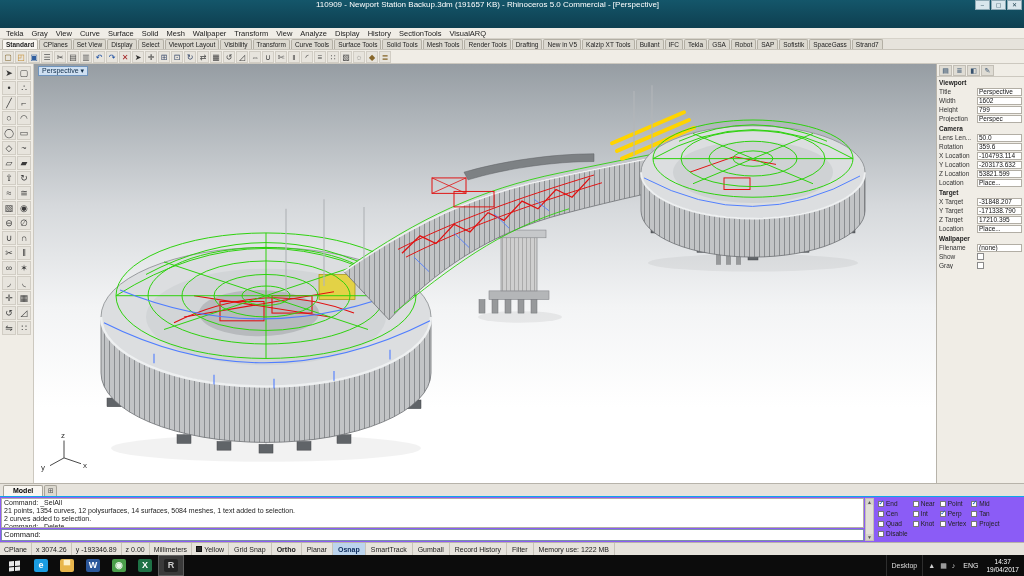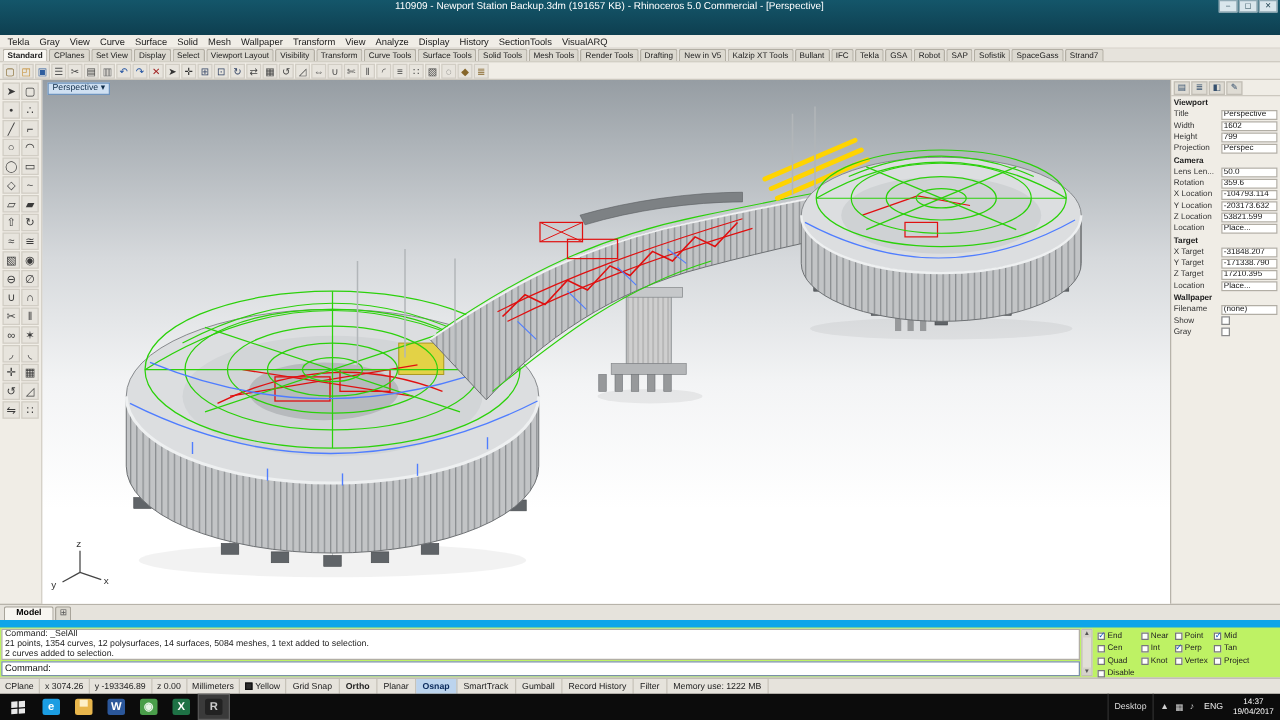--- a/index.html
+++ b/index.html
@@ -49,21 +49,21 @@
   .rp-label { width:36px; white-space:nowrap; overflow:hidden; color:#333; flex:none; }
   .rp-value { flex:1; height:8px; background:#fff; border:1px solid #b2aea5; padding:0 1px; white-space:nowrap; overflow:hidden; line-height:6.5px; color:#111; }
   .rp-check { width:7px; height:7px; background:#fff; border:1px solid #8a8a8a; }
 
   
   .modeltabs { height:13px; background:#e6e3dc; border-top:1px solid #b7b3aa; display:flex; align-items:center; gap:1px; padding-left:3px; }
   .mtab { font-size:7px; background:#f8f6f1; border:1px solid #a8a49a; border-bottom:none; padding:0 9px; height:11px; line-height:10px; border-radius:2px 2px 0 0; font-weight:bold; }
   .mtab-mini { width:13px; height:11px; font-size:7px; line-height:10px; text-align:center; background:#dcd9d0; border:1px solid #a8a49a; border-bottom:none; border-radius:2px 2px 0 0; color:#555; }
 
   
-  .cmdarea { height:46px; display:flex; background:#bef264; border-top:6px solid #0ea5e9; }
+  .cmdarea { height:46px; display:flex; background:#8b5cf6; border-top:1px solid #0ea5e9; }
   .cmd-left { flex:1; display:flex; flex-direction:column; padding:1px; min-width:0; }
   .cmd-history { flex:1; background:#fff; border:1px solid #b2aea5; font-size:7px; line-height:8px; padding:0 2px; overflow:hidden; color:#222; white-space:nowrap; }
   .cmd-input { height:12px; margin-top:1px; background:#fff; border:1px solid #7a90a8; font-size:7.5px; line-height:10px; padding:0 2px; color:#111; }
   .cmd-scrollbar { width:9px; margin:1px 0; background:#e2dfd8; border:1px solid #c2beb5; display:flex; flex-direction:column; justify-content:space-between; align-items:center; font-size:5px; color:#555; }
   .sb-arrow { width:7px; text-align:center; background:#d5d2ca; }
   .osnap-panel { width:150px; padding:3px 3px 0 4px; display:flex; gap:5px; font-size:6.5px; }
   .osnap-col { display:flex; flex-direction:column; gap:3px; }
   .osnap-item { display:flex; align-items:center; gap:2px; white-space:nowrap; color:#222; }
   .cb { width:6px; height:6px; border:1px solid #777; background:#fff; position:relative; flex:none; }
   .osnap-item.checked .cb::after { content:"✓"; position:absolute; top:-2.5px; left:-0.5px; font-size:7px; color:#1558c0; }

